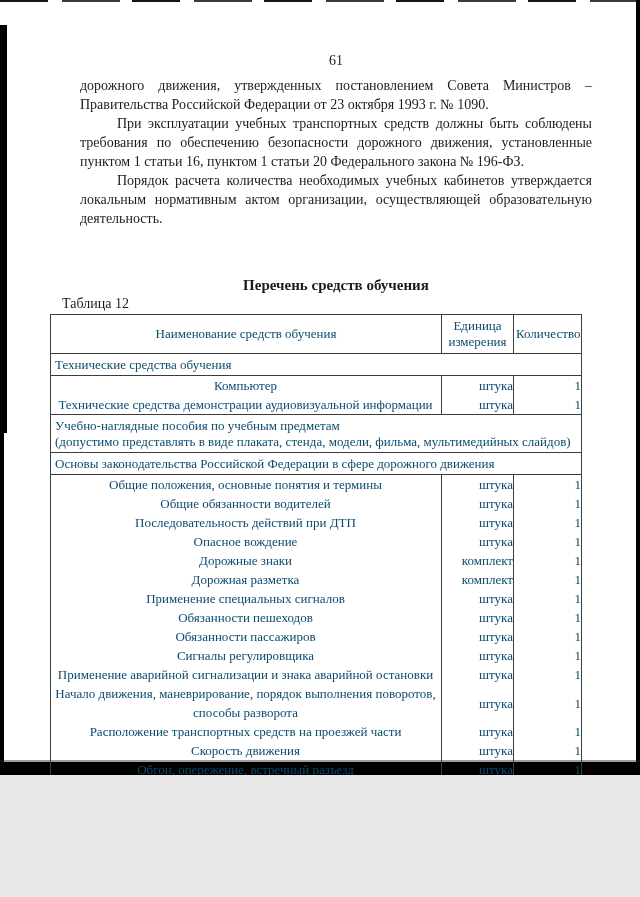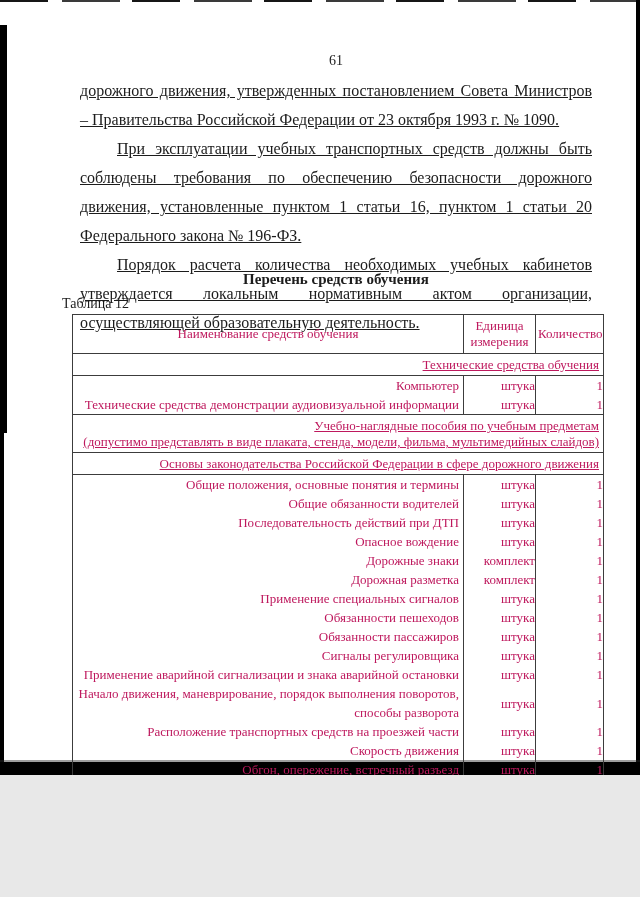--- a/index.html
+++ b/index.html
@@ -26,59 +26,59 @@
   .art-right  { top: 0; right: 0; width: 4px; height: 897px; }
   .art-bottom { bottom: 0; left: 0; width: 100%; height: 13px;
     box-shadow: 0 -2px 0 rgba(40,40,40,.45); }
 
   .page-number {
     position: absolute; top: 53px; left: 80px; width: 512px;
     text-align: center; font-size: 14px;
   }
   .body-text {
     position: absolute; top: 76px; left: 80px; width: 512px;
-    font-size: 16px; line-height: 29px; text-align: justify; text-decoration: underline;
+    font-size: 14px; line-height: 19px; text-align: justify;
   }
   .body-text p { margin: 0; }
   .body-text p.indent { text-indent: 37px; }
 
   .section-title {
-    position: absolute; top: 271px; left: 80px; width: 512px;
+    position: absolute; top: 277px; left: 80px; width: 512px;
     text-align: center; font-weight: bold; font-size: 15px;
   }
   .table-caption {
     position: absolute; top: 296px; left: 62px; width: 531px;
     font-size: 14px;
   }
 
   table.main {
-    position: absolute; top: 314px; left: 72px;
+    position: absolute; top: 314px; left: 50px;
     width: 531px; border-collapse: collapse; table-layout: fixed;
-    font-size: 13px; color: #be185d;
+    font-size: 13px; color: #0c4a6e;
     border: 1px solid #3c3c3c;
   }
   table.main col.c1 { width: 391px; }
   table.main col.c2 { width: 72px; }
   table.main col.c3 { width: 68px; }
 
   table.main th {
     font-weight: normal; padding: 0 2px; height: 38px;
     line-height: 16px; text-align: center; vertical-align: middle;
     border-bottom: 1px solid #3c3c3c;
   }
   table.main th.h-unit, table.main th.h-qty { border-left: 1px solid #3c3c3c; }
 
   table.main td { padding: 0; vertical-align: middle; }
   tr.section td {
-    text-align: right; line-height: 17px; padding: 2px 4px;
-    border-top: 1px solid #3c3c3c; border-bottom: 1px solid #3c3c3c; text-decoration: underline;
+    text-align: left; line-height: 17px; padding: 2px 4px;
+    border-top: 1px solid #3c3c3c; border-bottom: 1px solid #3c3c3c;
   }
   tr.section .sec-line2 { line-height: 16px; }
   tr.item td { line-height: 19px; }
-  tr.item td.c-name { text-align: right; padding: 0 4px 0 3px; }
+  tr.item td.c-name { text-align: center; padding: 0 4px 0 3px; }
   tr.item td.c-unit, tr.item td.c-qty {
     text-align: right; border-left: 1px solid #3c3c3c;
   }
 
   .footer {
     position: absolute; top: 831px; left: 62px;
     font-size: 10px; color: #2a2a2a; letter-spacing: .2px;
   }
 </style>
 </head>

